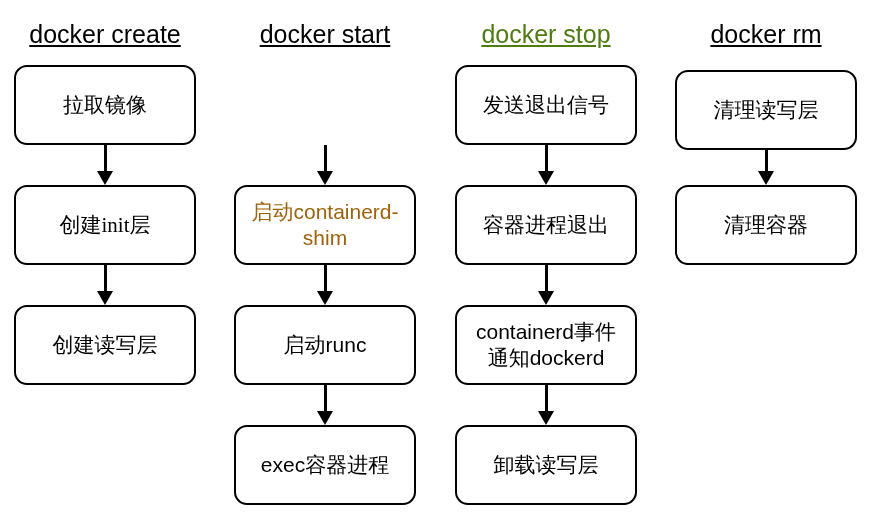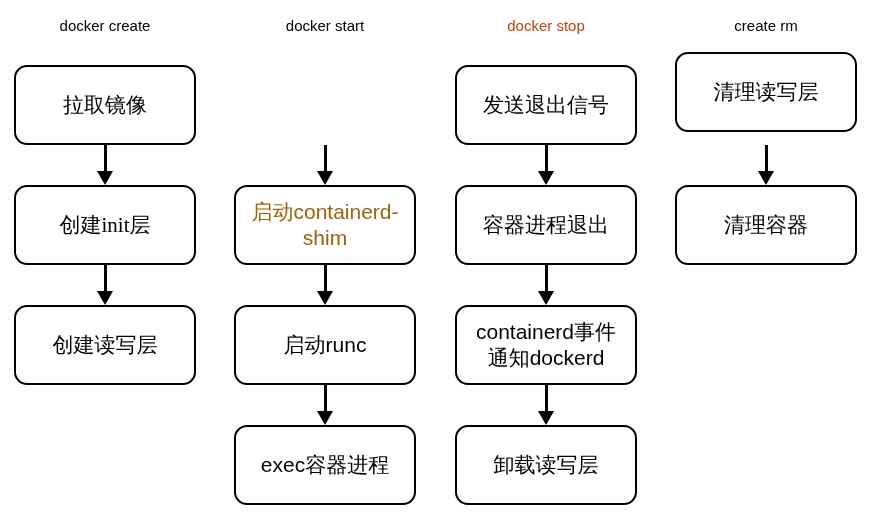--- a/index.html
+++ b/index.html
@@ -18,29 +18,30 @@
     background: #ffffff;
     overflow: hidden;
   }
   .column {
     position: absolute;
     top: 0;
     height: 520px;
   }
   .col-header {
     position: absolute;
-    top: 13px;
+    top: 21px;
     left: 0;
     width: 100%;
     text-align: center;
-    font-size: 15px;
+    font-size: 25px;
     line-height: 26px;
     color: #000000;
     letter-spacing: 0px;
     white-space: nowrap;
+    text-decoration: underline;
   }
   .node {
     position: absolute;
     left: 0;
     width: 100%;
     box-sizing: border-box;
     border: 2px solid #000000;
     border-radius: 13px;
     background: #ffffff;
     display: flex;
@@ -125,21 +126,21 @@
 shim</span>
       </div>
       <div class="node" style="top: 305px; height: 80px; border-color: rgb(0, 0, 0);">
         <span class="node-text" style="color: rgb(0, 0, 0);">启动runc</span>
       </div>
       <div class="node" style="top: 425px; height: 80px; border-color: rgb(0, 0, 0);">
         <span class="node-text" style="color: rgb(0, 0, 0);">exec容器进程</span>
       </div>
     </div>
     <div class="column" style="left: 455px; width: 182px;">
-      <div class="col-header" style="color: #c2410c;">docker stop</div>
+      <div class="col-header" style="color: #4d7c0f;">docker stop</div>
       <div class="connector" style="top: 145px; height: 40px;">
         <div class="shaft" style="height: 27px; background: rgb(0, 0, 0);"></div>
         <div class="head" style="border-top-color: rgb(0, 0, 0);"></div>
       </div>
       <div class="connector" style="top: 265px; height: 40px;">
         <div class="shaft" style="height: 27px; background: rgb(0, 0, 0);"></div>
         <div class="head" style="border-top-color: rgb(0, 0, 0);"></div>
       </div>
       <div class="connector" style="top: 385px; height: 40px;">
         <div class="shaft" style="height: 27px; background: rgb(0, 0, 0);"></div>
@@ -153,25 +154,25 @@
       </div>
       <div class="node" style="top: 305px; height: 80px; border-color: rgb(0, 0, 0);">
         <span class="node-text" style="color: rgb(0, 0, 0);">containerd事件
 通知dockerd</span>
       </div>
       <div class="node" style="top: 425px; height: 80px; border-color: rgb(0, 0, 0);">
         <span class="node-text" style="color: rgb(0, 0, 0);">卸载读写层</span>
       </div>
     </div>
     <div class="column" style="left: 675px; width: 182px;">
-      <div class="col-header" style="color: rgb(0, 0, 0);">create rm</div>
+      <div class="col-header" style="color: rgb(0, 0, 0);">docker rm</div>
       <div class="connector" style="top: 145px; height: 40px;">
         <div class="shaft" style="height: 27px; background: rgb(0, 0, 0);"></div>
         <div class="head" style="border-top-color: rgb(0, 0, 0);"></div>
       </div>
-      <div class="node" style="top: 52px; height: 80px; border-color: rgb(0, 0, 0);">
+      <div class="node" style="top: 70px; height: 80px; border-color: rgb(0, 0, 0);">
         <span class="node-text" style="color: rgb(0, 0, 0);">清理读写层</span>
       </div>
       <div class="node" style="top: 185px; height: 80px; border-color: rgb(0, 0, 0);">
         <span class="node-text" style="color: rgb(0, 0, 0);">清理容器</span>
       </div>
     </div>
   </div>
 
 </body></html>

